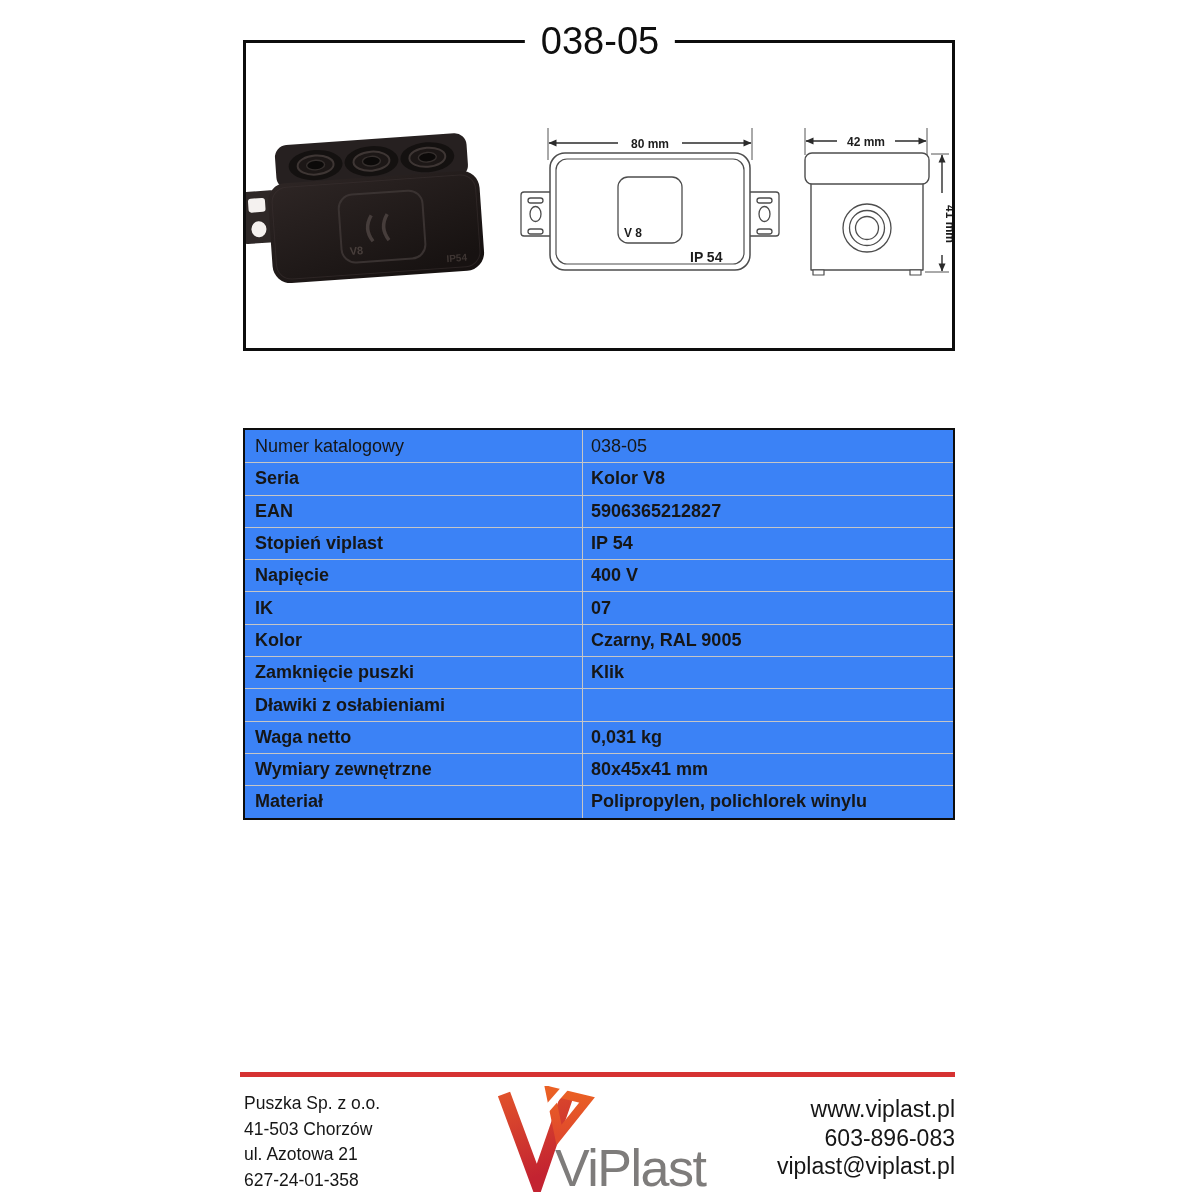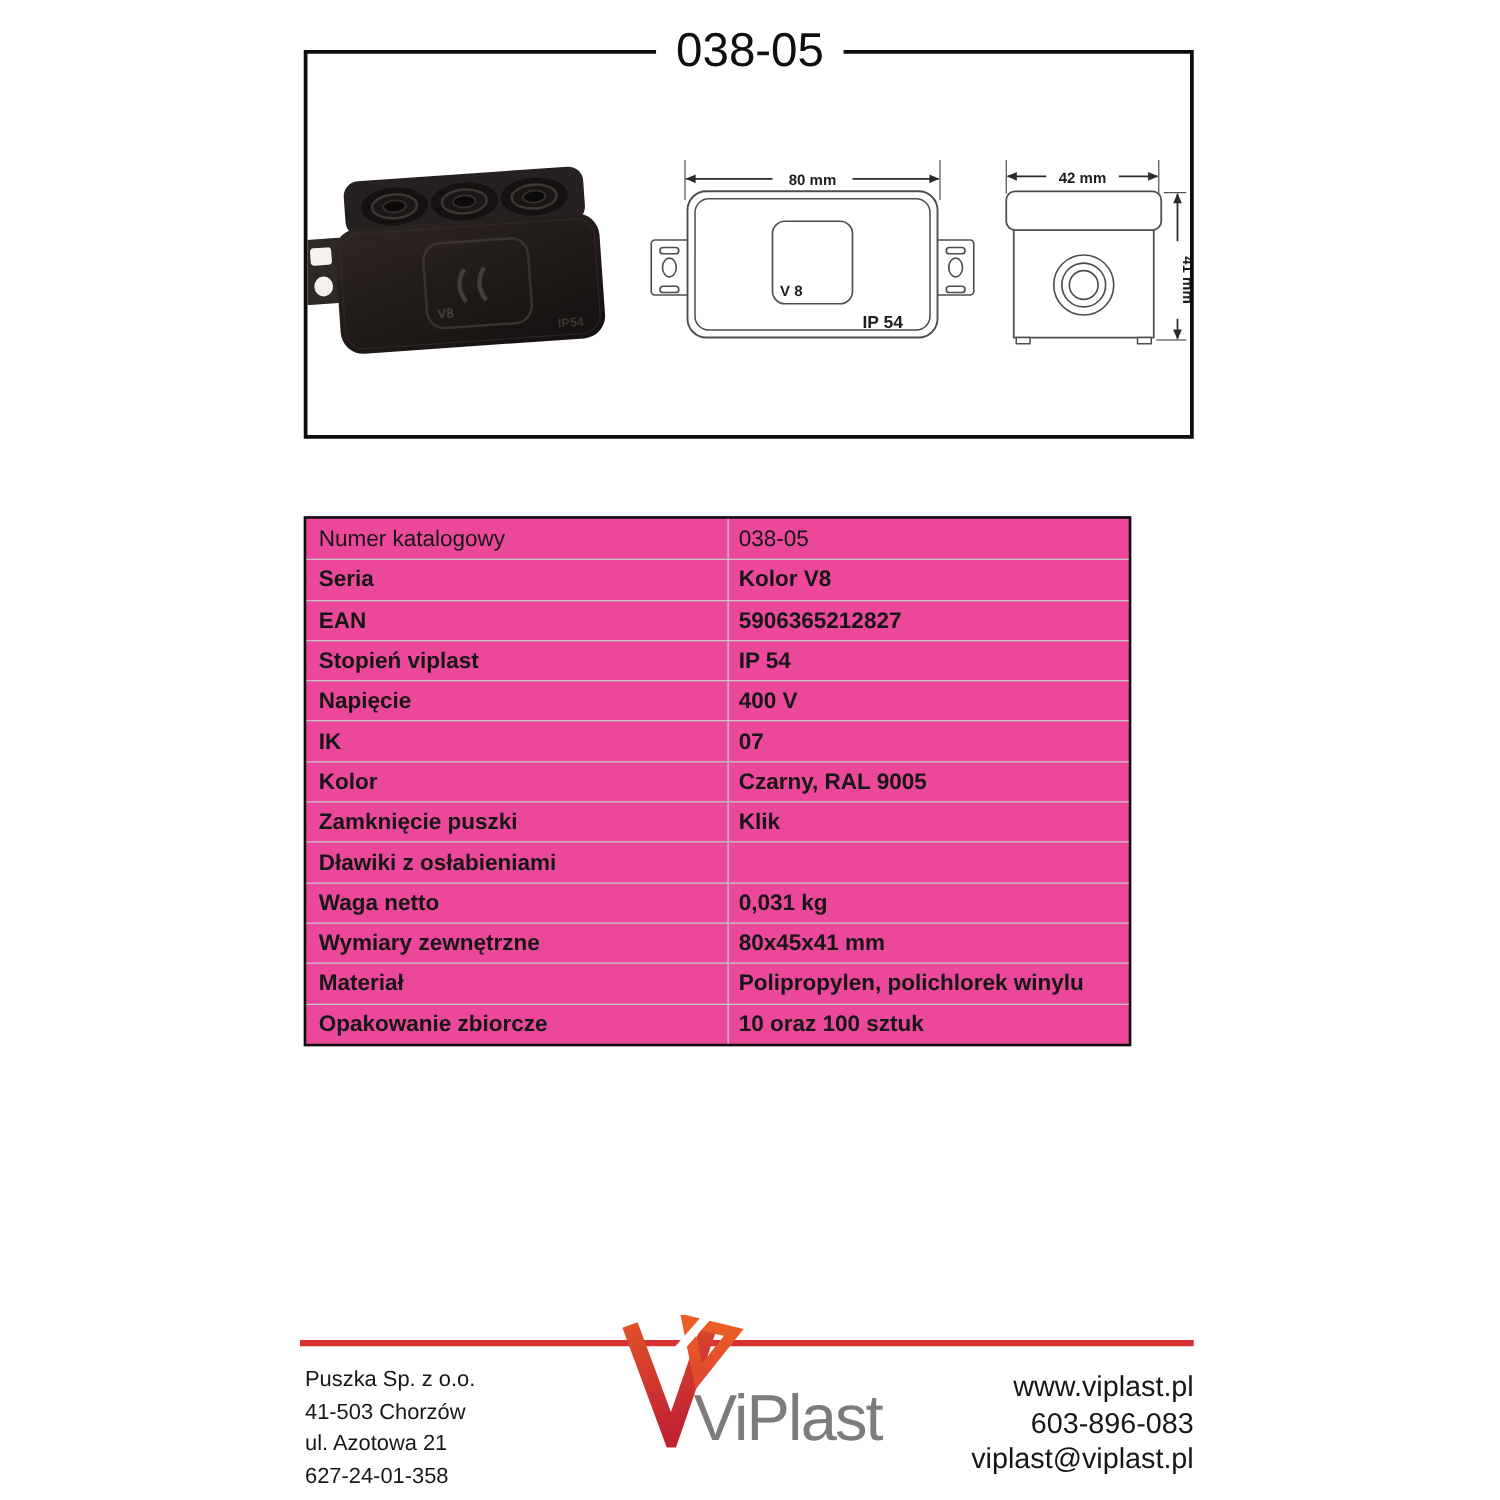--- a/index.html
+++ b/index.html
@@ -12,38 +12,38 @@
     position:absolute;top:41px;left:600px;transform:translate(-50%,-50%);
     background:#fff;padding:0 16px;font-size:38px;color:#0f0f0f;z-index:2;white-space:nowrap;
   }
   .image-box{
     position:absolute;left:243px;top:40px;width:712px;height:311px;
     border:3px solid #0d0d0d;box-sizing:border-box;background:#fff;
   }
   .image-box svg{position:absolute;left:0;top:0;}
   
   .spec-table{
-    position:absolute;left:243px;top:413px;width:662px;
-    border:2px solid #0d0d0d;box-sizing:border-box;background:#ec4899;
+    position:absolute;left:243px;top:428px;width:712px;
+    border:2px solid #0d0d0d;box-sizing:border-box;background:#3b82f6;
   }
   .spec-row{
     display:grid;grid-template-columns:338px 1fr;height:32.3px;box-sizing:border-box;
     font-size:18px;color:#161616;
   }
   .spec-row + .spec-row{border-top:1px solid #c6c6c6;font-weight:bold;}
   .spec-label{
     padding-left:10px;border-right:1px solid #c6c6c6;
     display:flex;align-items:center;height:100%;box-sizing:border-box;
   }
   .spec-value{padding-left:8px;display:flex;align-items:center;height:100%;box-sizing:border-box;}
   
   .footer-accent{position:absolute;left:240px;top:1072px;width:715px;height:5px;background:#d63232;}
   .footer-company{position:absolute;left:244px;top:1091px;font-size:17.5px;line-height:25.5px;color:#161616;}
   .footer-contact{position:absolute;right:245px;top:1095px;font-size:23px;line-height:28.5px;color:#161616;text-align:right;}
-  .footer-logo{position:absolute;left:494px;top:1052px;}
+  .footer-logo{position:absolute;left:494px;top:1086px;}
   .logo-text{font-size:52px;letter-spacing:-1.5px;fill:#7e7c7b;}
   
   .dim-text{font-size:12px;font-weight:bold;fill:#1d1d1d;}
   .mark-text{font-weight:bold;fill:#1d1d1d;}
 </style>
 </head>
 <body>
 
 <div class="page">
 
@@ -207,24 +207,20 @@
     <div class="spec-row">
       <div class="spec-label">Wymiary zewnętrzne</div>
       <div class="spec-value">80x45x41 mm</div>
     </div>
 
     <div class="spec-row">
       <div class="spec-label">Materiał</div>
       <div class="spec-value">Polipropylen, polichlorek winylu</div>
     </div>
 
-    <div class="spec-row">
-      <div class="spec-label">Opakowanie zbiorcze</div>
-      <div class="spec-value">10 oraz 100 sztuk</div>
-    </div>
   </div>
 
   <div class="footer-accent" style="background: rgb(214, 50, 50);"></div>
 
   <div class="footer-company">
     <div class="footer-text-line">Puszka Sp. z o.o.</div>
 
     <div class="footer-text-line">41-503 Chorzów</div>
 
     <div class="footer-text-line">ul. Azotowa 21</div>

